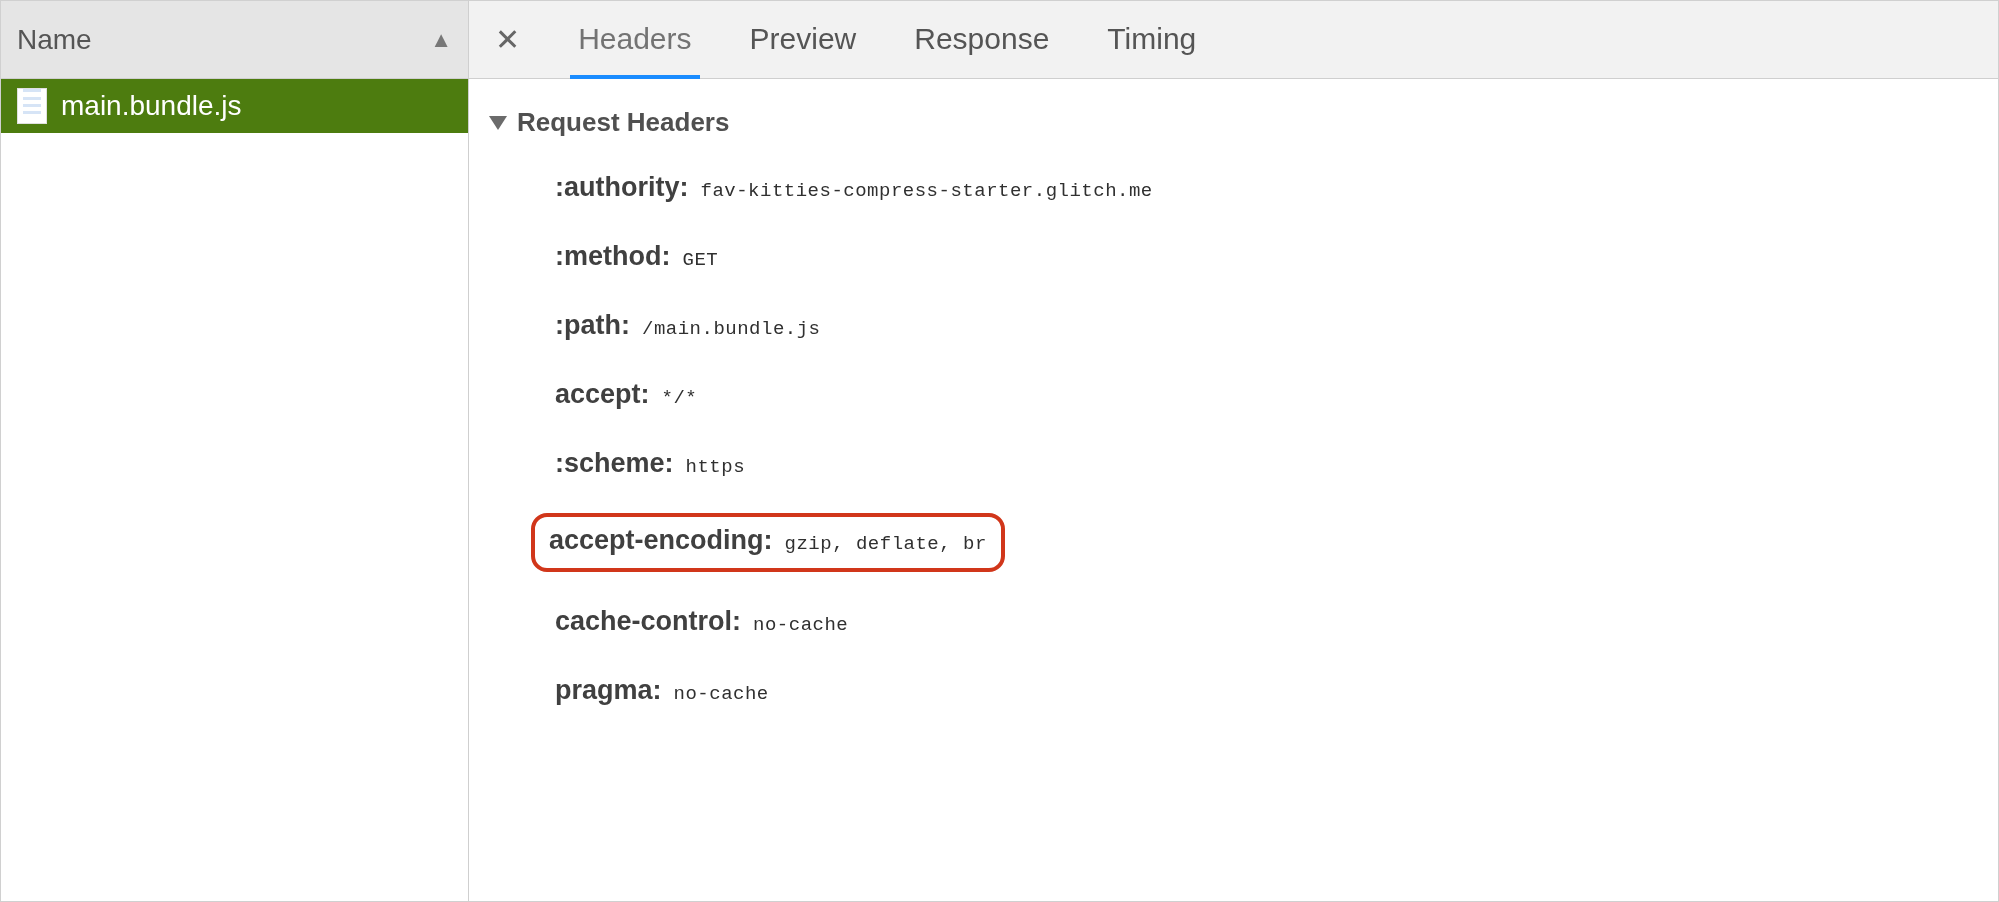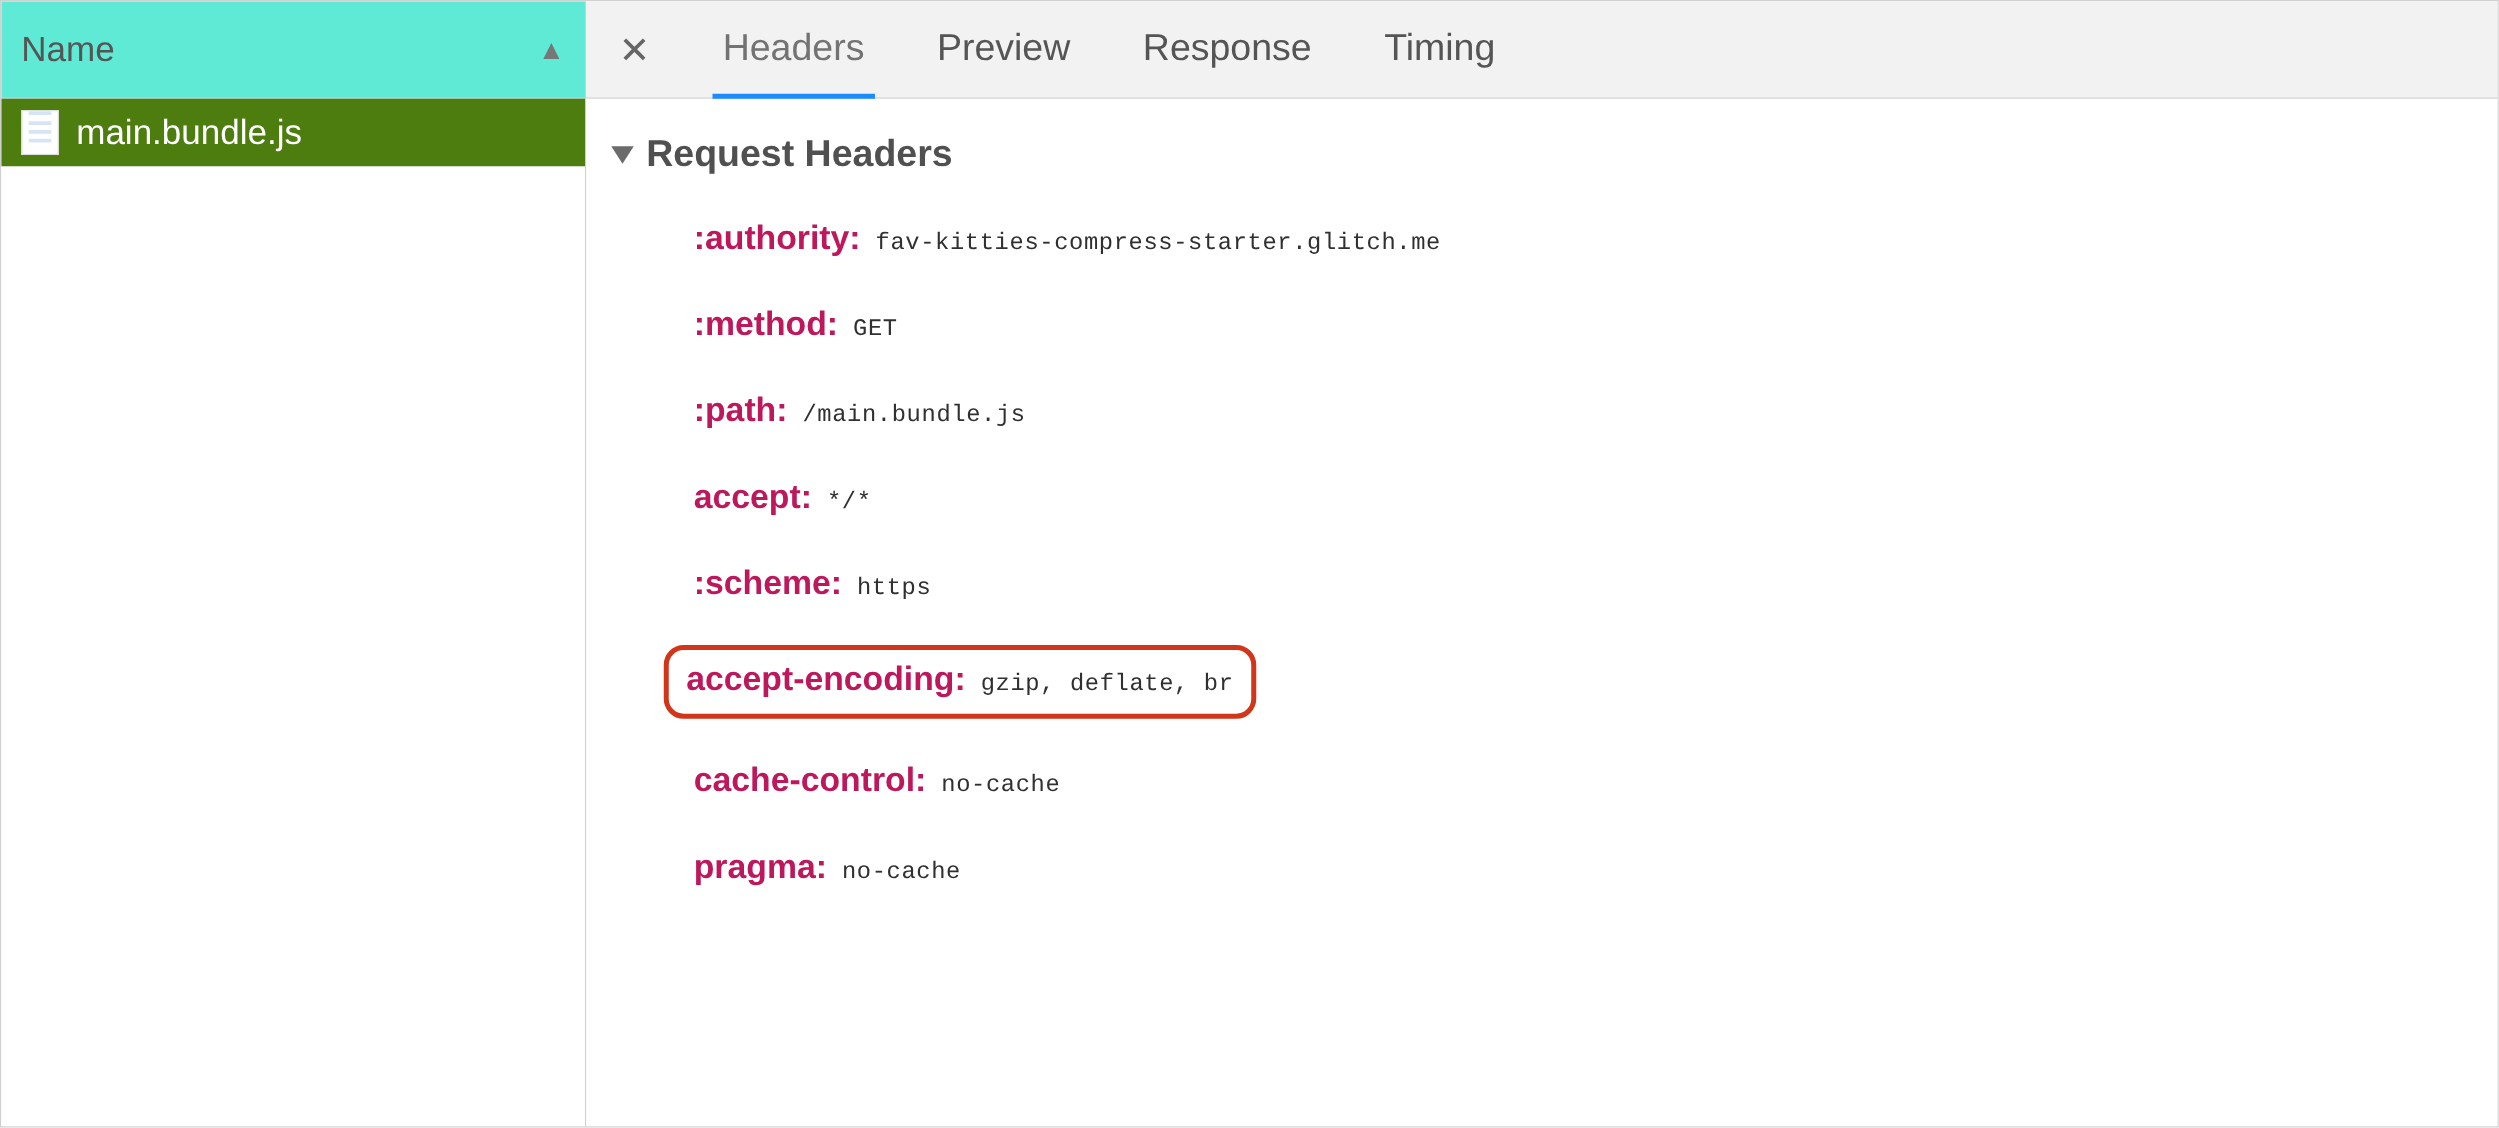--- a/index.html
+++ b/index.html
@@ -18,21 +18,21 @@
   
   .sidebar {
     width: 468px;
     border-right: 1px solid #cfcfcf;
     background: #fff;
     display: flex;
     flex-direction: column;
   }
   .sidebar-header {
     height: 78px;
-    background: #5eead4;
+    background: #e5e5e5;
     border-bottom: 1px solid #cfcfcf;
     display: flex;
     align-items: center;
     padding: 0 16px;
     color: #555;
     font-size: 28px;
   }
   .sidebar-header .label { flex: 1; }
   .sort-arrow { color: #777; font-size: 22px; }
 
@@ -83,21 +83,21 @@
   }
 
   .content {
     flex: 1;
     background: #fff;
     padding: 28px 20px 0 20px;
     overflow: hidden;
   }
   .section-header {
     display: flex; align-items: center; gap: 10px;
-    font-weight: 700; font-size: 30px; color: #505050;
+    font-weight: 700; font-size: 26px; color: #505050;
   }
   .tri {
     width: 0; height: 0;
     border-left: 9px solid transparent;
     border-right: 9px solid transparent;
     border-top: 14px solid #6b6b6b;
   }
 
   .headers-list { margin: 24px 0 0 56px; }
   .header-item {
@@ -108,21 +108,21 @@
     margin: 30px 0;
     padding: 4px 10px;
   }
   .header-item.highlighted {
     border: 4px solid #d1361a;
     border-radius: 16px;
     margin-left: -14px;
     padding: 8px 14px 12px 14px;
     width: fit-content;
   }
-  .hname { font-weight: 700; color: #be185d; text-align: right; }
+  .hname { font-weight: 700; color: #404040; text-align: right; }
   .hval {
     font-family: Menlo, "Courier New", monospace;
     font-size: 19px;
     color: #303030;
     letter-spacing: 0.5px;
   }
 </style>
 </head>
 <body>
 

